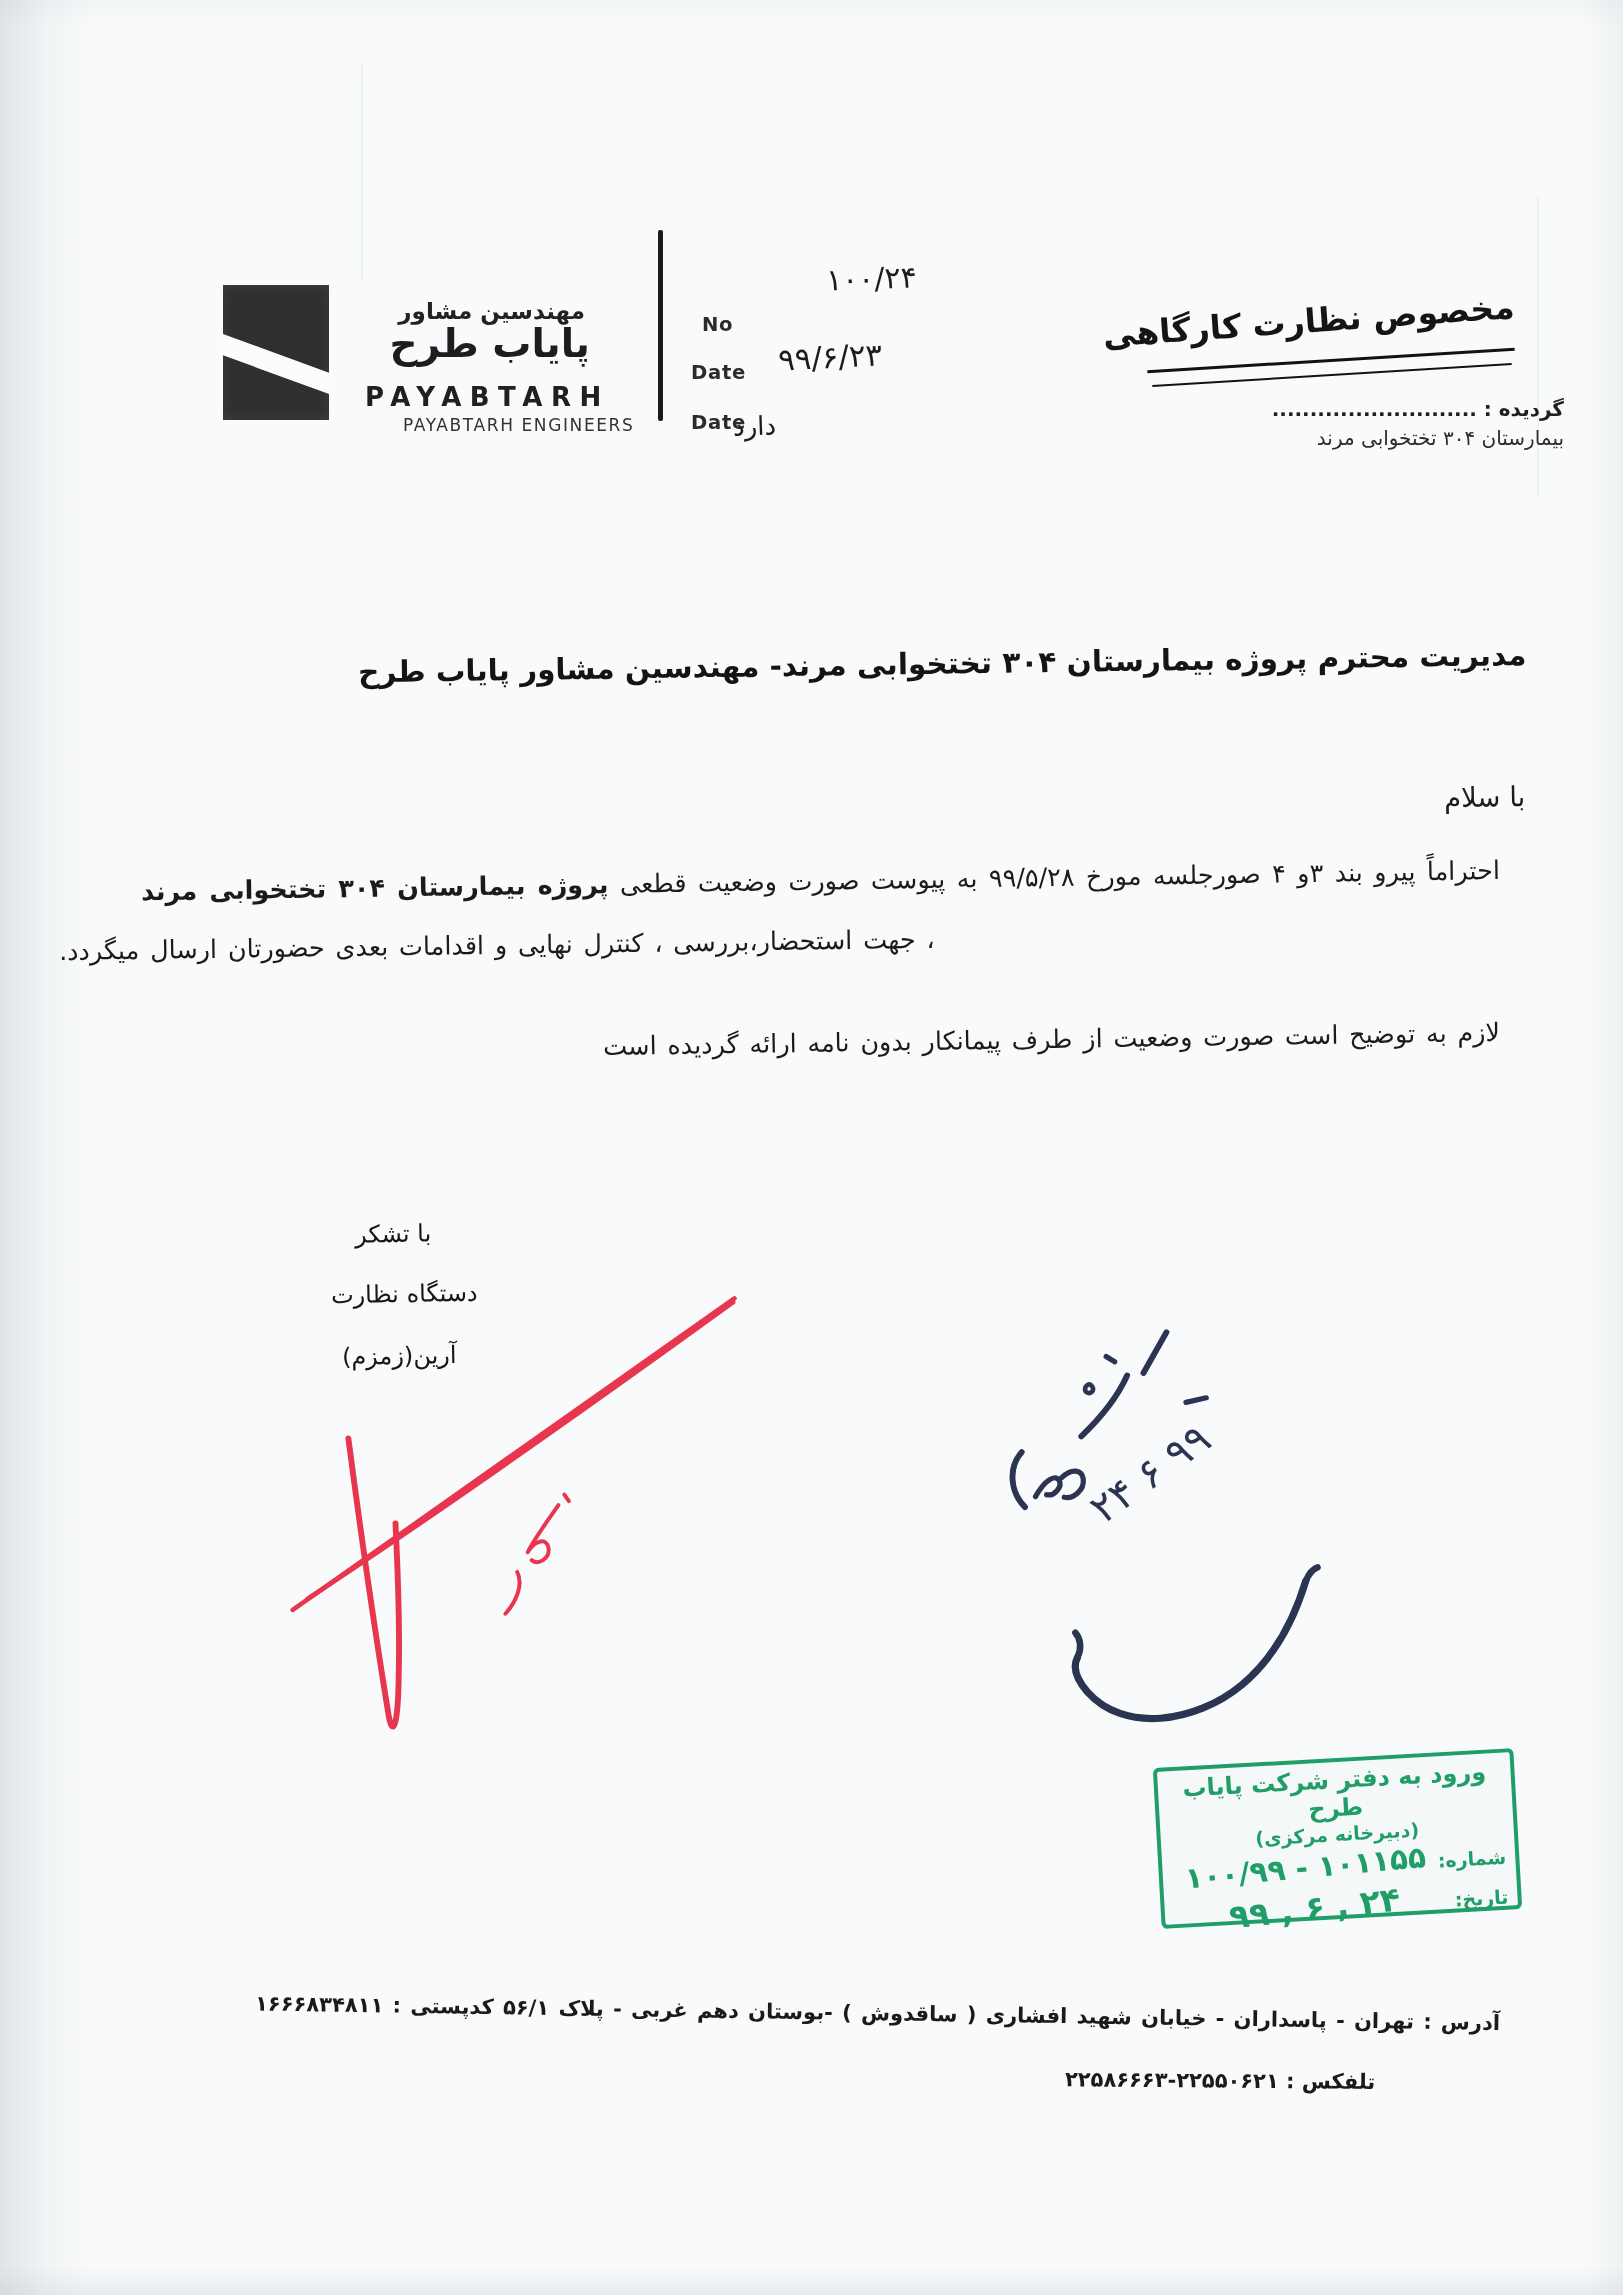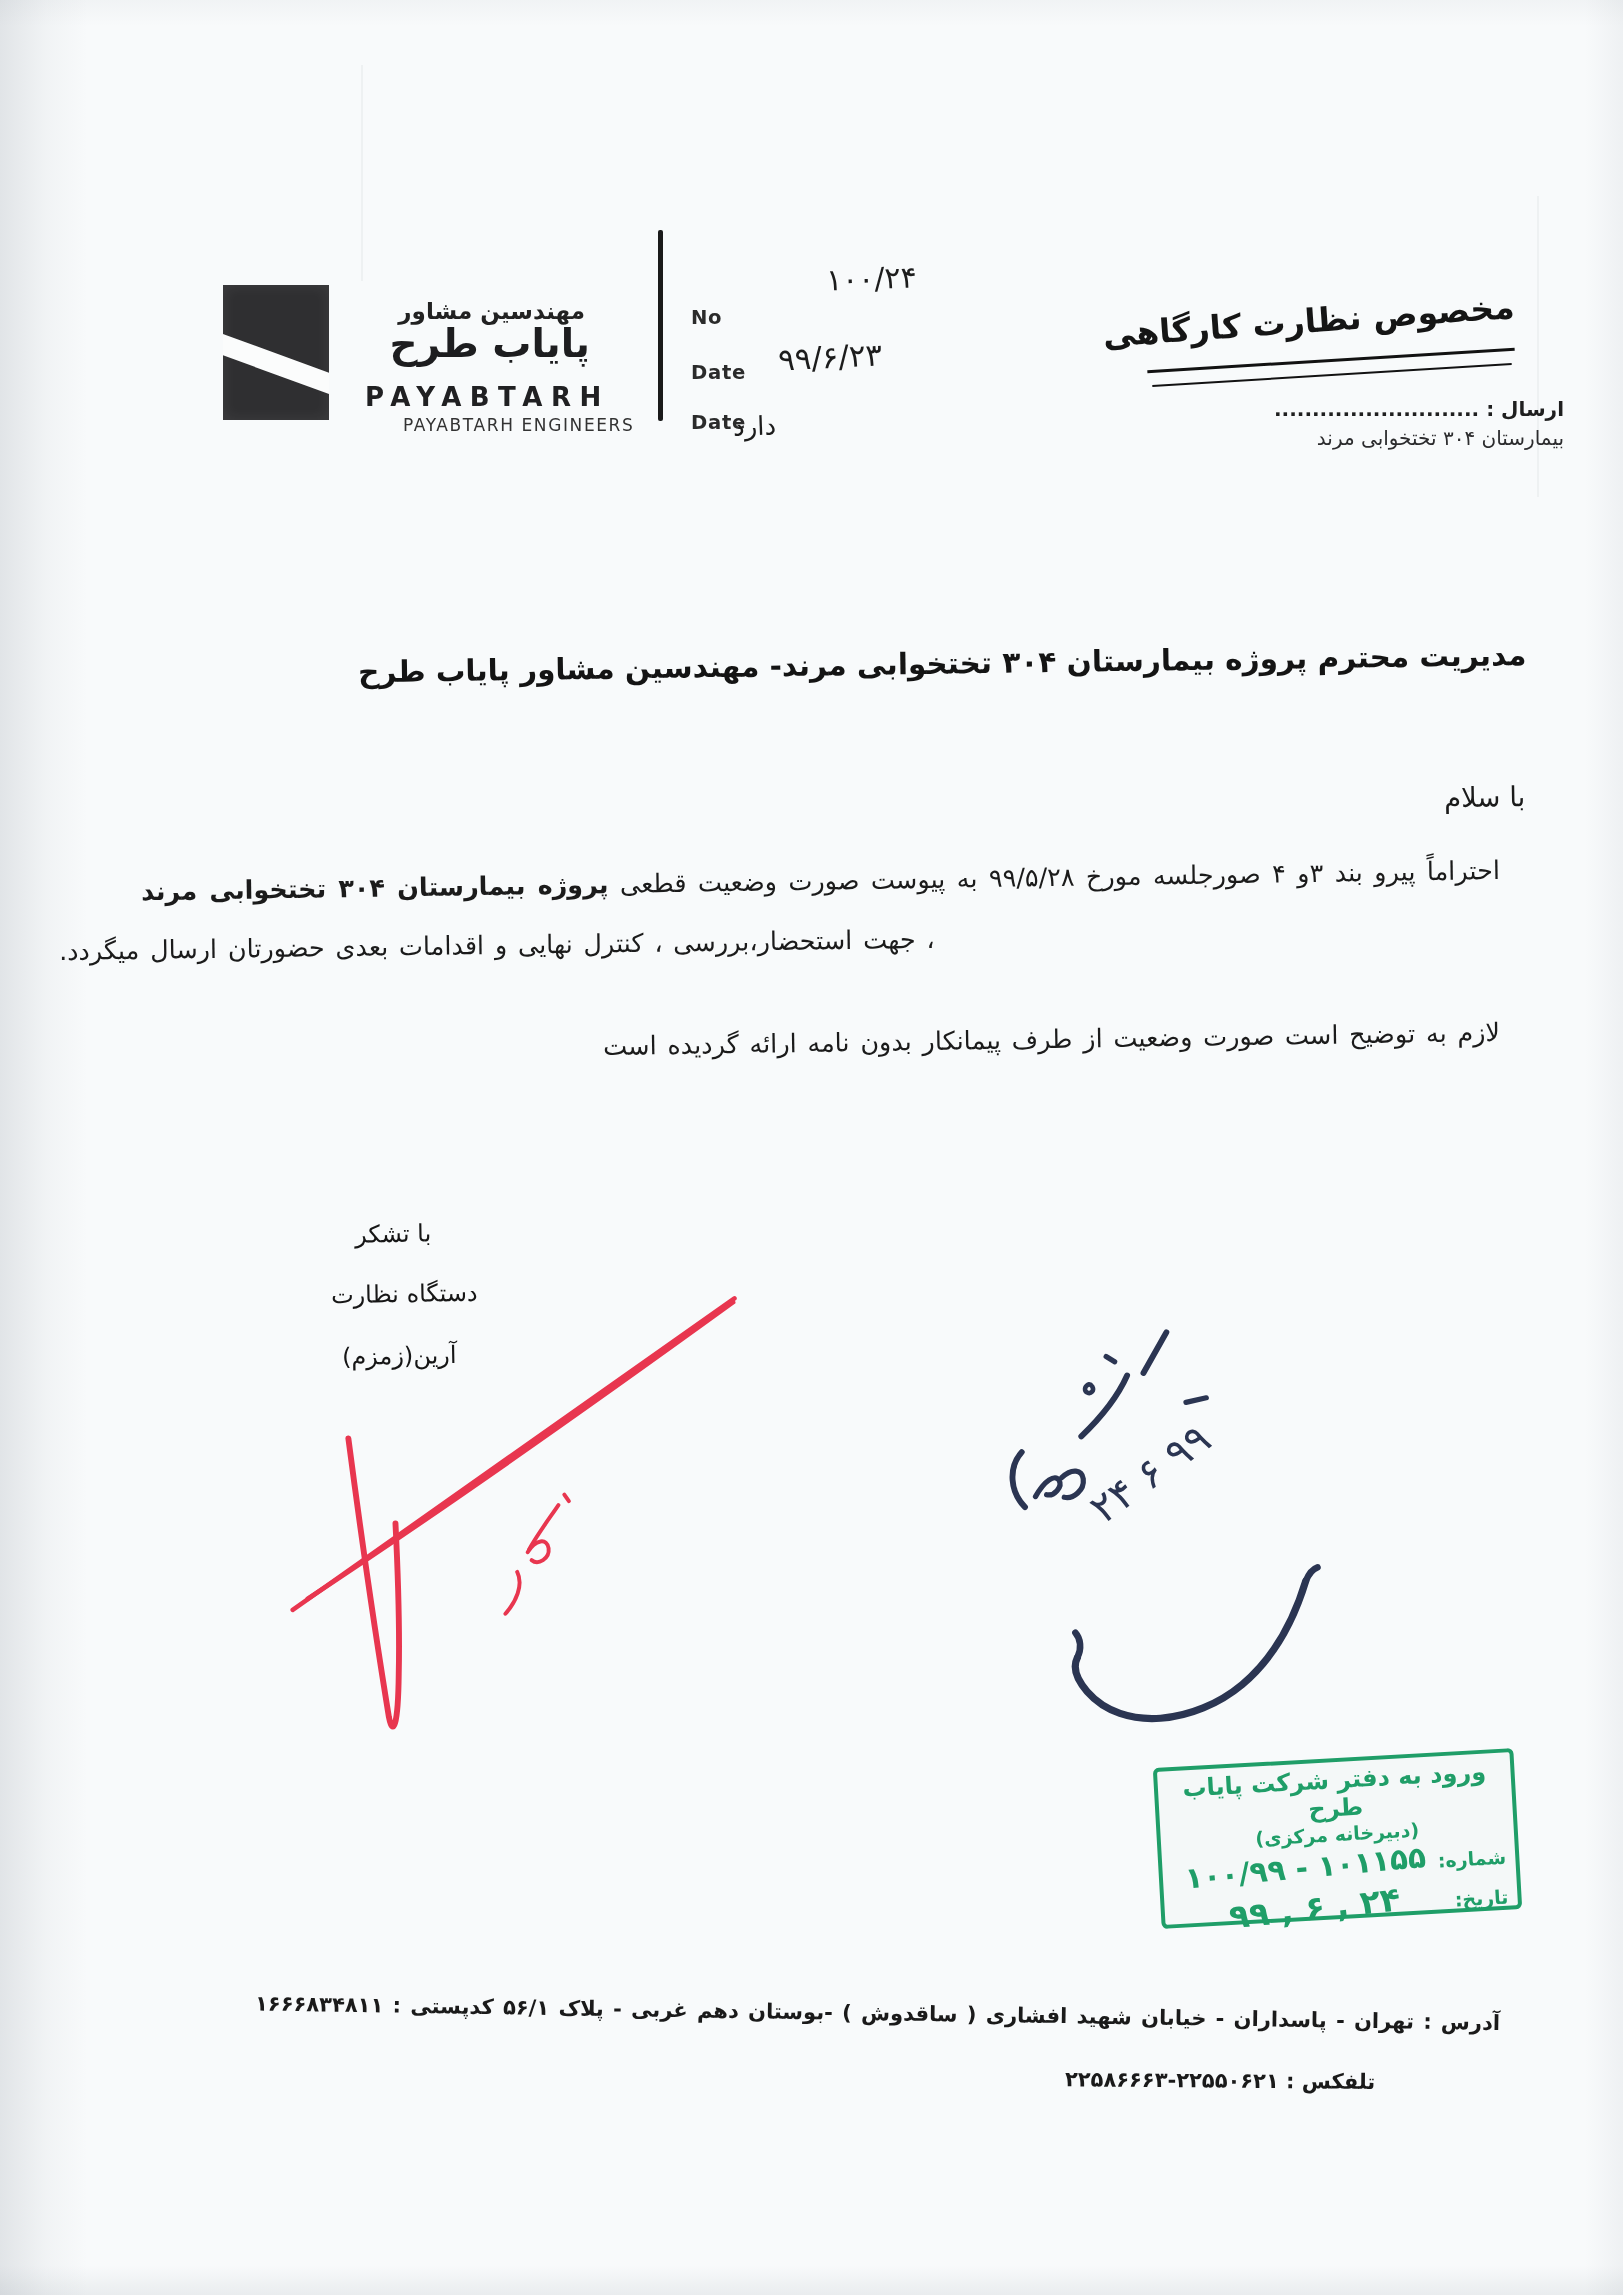--- a/index.html
+++ b/index.html
@@ -74,34 +74,34 @@
 
   <div class="logo-square">
     <div class="logo-stripe"></div>
   </div>
   <div class="abs brand-fa-small">مهندسین مشاور</div>
   <div class="abs brand-fa-big">پایاب طرح</div>
   <div class="abs brand-en">PAYABTARH</div>
   <div class="abs brand-en-sub">PAYABTARH ENGINEERS</div>
   <div class="divider-v"></div>
 
-  <div class="abs fld-label" style="top:306px;">No</div>
+  <div class="abs fld-label" style="top:313px;margin-left:11px;">No</div>
   <div class="abs fld-label" style="top:361px;">Date</div>
   <div class="abs fld-label" style="top:411px;">Date</div>
 
   <div class="abs hand" style="left:826px;top:261px;font-size:30px;transform:rotate(-2deg);direction:ltr;">۱۰۰/۲۴</div>
   <div class="abs hand" style="left:778px;top:339px;font-size:31px;transform:rotate(-3deg);direction:ltr;">۹۹/۶/۲۳</div>
   <div class="abs hand" style="left:733px;top:411px;font-size:26px;transform:rotate(-2deg);">دارد</div>
 
   <div class="abs hw-title">مخصوص نظارت کارگاهی</div>
   <div class="hw-underline" style="left:1147px;top:359px;width:368px;height:2.6px;"></div>
   <div class="hw-underline" style="left:1152px;top:374px;width:360px;height:2px;"></div>
 
   <div class="abs project-line">
-    <span>ارسال :</span>
+    <span>گردیده :</span>
     <span style="letter-spacing:1.3px;">...........................</span>
   </div>
   <div class="abs project-value">بیمارستان ۳۰۴ تختخوابی مرند</div>
 
   <div class="abs recipient">مدیریت محترم پروژه بیمارستان ۳۰۴ تختخوابی مرند- مهندسین مشاور پایاب طرح</div>
   <div class="abs salutation">با سلام</div>
 
   <div class="abs p1l1">
     <span class="normal">احتراماً پیرو بند ۳و ۴ صورجلسه مورخ ۹۹/۵/۲۸   به پیوست صورت وضعیت قطعی </span><span class="bold">پروژه بیمارستان ۳۰۴ تختخوابی مرند</span>
   </div>

